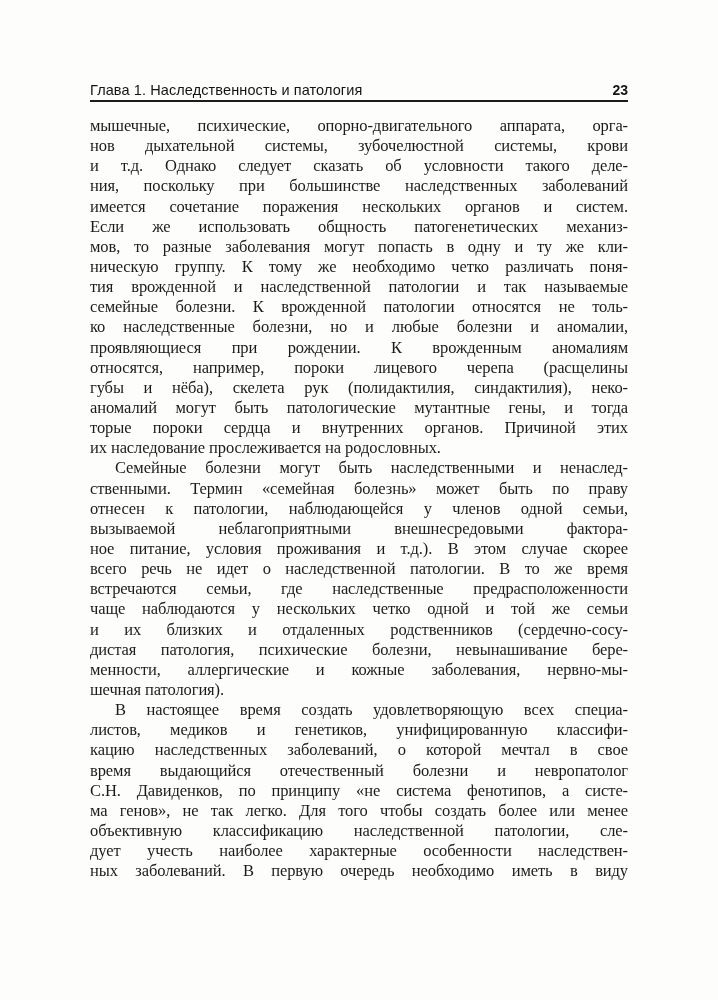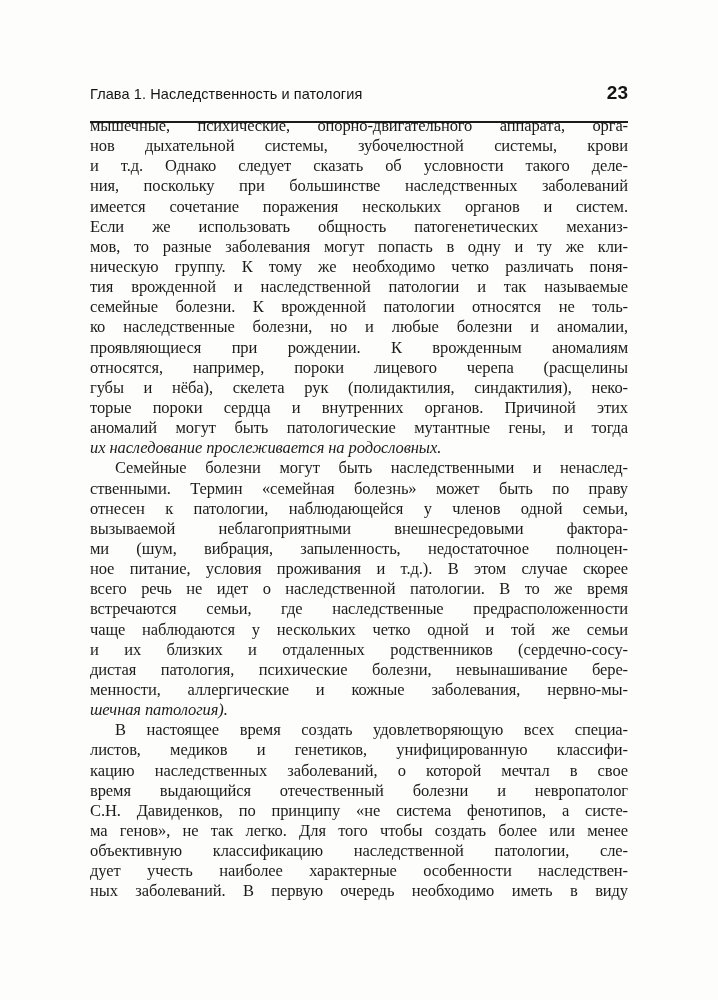--- a/index.html
+++ b/index.html
@@ -18,52 +18,51 @@
   }
   .running-header {
     position: absolute;
     left: 90px;
     top: 82px;
     width: 538px;
     display: flex;
     justify-content: space-between;
     align-items: baseline;
     border-bottom: 2px solid #1c1c1c;
-    padding-bottom: 17px;
+    padding-bottom: 2px;
     font-family: "Liberation Sans", sans-serif;
     font-size: 14.5px;
     color: #141414;
   }
   .chapter-title {
     letter-spacing: 0.1px;
   }
   .page-number {
     font-weight: bold;
-    font-size: 19px;
+    font-size: 14px;
   }
   .body-text {
     position: absolute;
     left: 90px;
     top: 116px;
     width: 538px;
   }
   .line {
     font-size: 16.5px;
     line-height: 20.15px;
     height: 20.15px;
     overflow: hidden;
     text-align: justify;
     text-align-last: justify;
     letter-spacing: -0.1px;
     white-space: normal;
   }
   .line.left {
     text-align: right;
     text-align-last: left;
-    font-style: italic;
   }
   .line.indent {
     padding-left: 25px;
   }
 </style>
 </head>
 <body>
 
 <div class="page">
   <div class="running-header">
@@ -79,30 +78,29 @@
         <div class="line">имеется сочетание поражения нескольких органов и систем.</div>
         <div class="line">Если же использовать общность патогенетических механиз-</div>
         <div class="line">мов, то разные заболевания могут попасть в одну и ту же кли-</div>
         <div class="line">ническую группу. К тому же необходимо четко различать поня-</div>
         <div class="line">тия врожденной и наследственной патологии и так называемые</div>
         <div class="line">семейные болезни. К врожденной патологии относятся не толь-</div>
         <div class="line">ко наследственные болезни, но и любые болезни и аномалии,</div>
         <div class="line">проявляющиеся при рождении. К врожденным аномалиям</div>
         <div class="line">относятся, например, пороки лицевого черепа (расщелины</div>
         <div class="line">губы и нёба), скелета рук (полидактилия, синдактилия), неко-</div>
+        <div class="line">аномалий могут быть патологические мутантные гены, и тогда</div>
         <div class="line">торые пороки сердца и внутренних органов. Причиной этих</div>
-        <div class="line">аномалий могут быть патологические мутантные гены, и тогда</div>
         <div class="line left">их наследование прослеживается на родословных.</div>
       </div>
       <div>
         <div class="line indent">Семейные болезни могут быть наследственными и ненаслед-</div>
         <div class="line">ственными. Термин «семейная болезнь» может быть по праву</div>
         <div class="line">отнесен к патологии, наблюдающейся у членов одной семьи,</div>
         <div class="line">вызываемой неблагоприятными внешнесредовыми фактора-</div>
-        <div class="line">ми (шум, вибрация, запыленность, недостаточное полноцен-</div>
         <div class="line">ное питание, условия проживания и т.д.). В этом случае скорее</div>
         <div class="line">всего речь не идет о наследственной патологии. В то же время</div>
         <div class="line">встречаются семьи, где наследственные предрасположенности</div>
         <div class="line">чаще наблюдаются у нескольких четко одной и той же семьи</div>
         <div class="line">и их близких и отдаленных родственников (сердечно-сосу-</div>
         <div class="line">дистая патология, психические болезни, невынашивание бере-</div>
         <div class="line">менности, аллергические и кожные заболевания, нервно-мы-</div>
         <div class="line left">шечная патология).</div>
       </div>
       <div>

